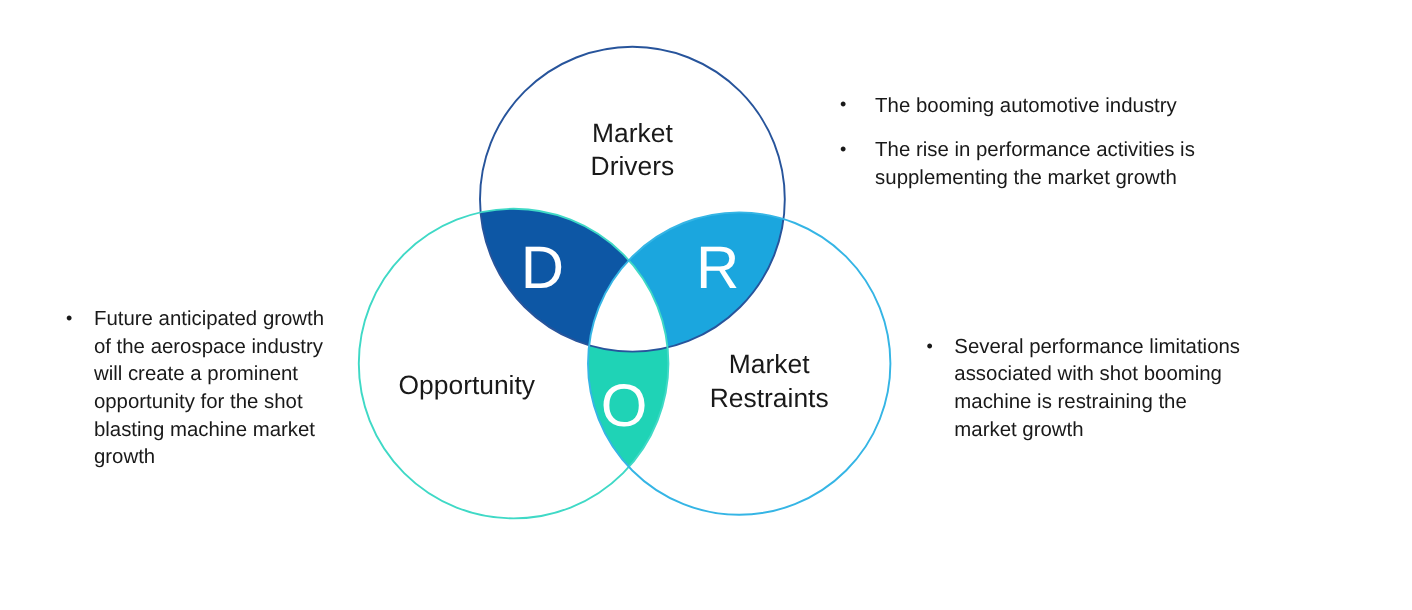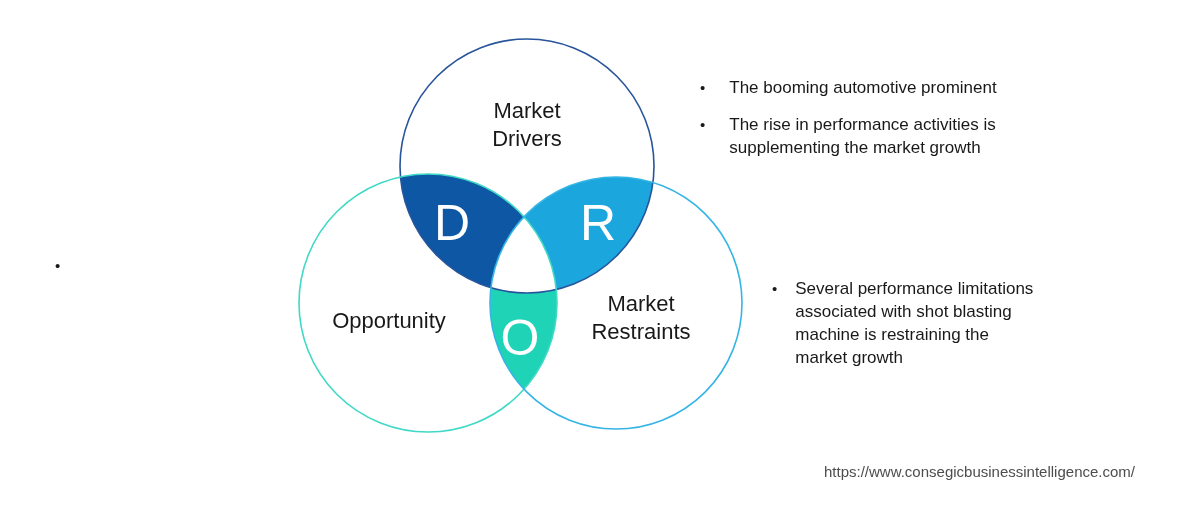--- a/index.html
+++ b/index.html
@@ -124,36 +124,36 @@
     <text class="circle-label" x="641" y="339">Restraints</text>
 
     <text class="venn-letter" x="452" y="240" fill="#FFFFFF">D</text>
     <text class="venn-letter" x="598" y="240" fill="#FFFFFF">R</text>
     <text class="venn-letter" x="520" y="355" fill="#FFFFFF">O</text>
   </svg>
 
   <div class="bullet-list list-drivers">
     <div class="bullet-item">
       <span class="bullet-dot">•</span>
-      <span class="bullet-text">The booming automotive prominent</span>
+      <span class="bullet-text">The booming automotive industry</span>
     </div>
     <div class="bullet-item">
       <span class="bullet-dot">•</span>
       <span class="bullet-text">The rise in performance activities is supplementing the market growth</span>
     </div>
   </div>
 
   <div class="bullet-list list-opportunity">
     <div class="bullet-item">
       <span class="bullet-dot">•</span>
+      <span class="bullet-text">Future anticipated growth of the aerospace industry will create a prominent opportunity for the shot blasting machine market growth</span>
     </div>
   </div>
 
   <div class="bullet-list list-restraints">
     <div class="bullet-item">
       <span class="bullet-dot">•</span>
-      <span class="bullet-text">Several performance limitations associated with shot blasting machine is restraining the market growth</span>
+      <span class="bullet-text">Several performance limitations associated with shot booming machine is restraining the market growth</span>
     </div>
   </div>
 
-  <a class="footer-url">https://www.consegicbusinessintelligence.com/</a>
 
 </div>
 
 </body></html>

